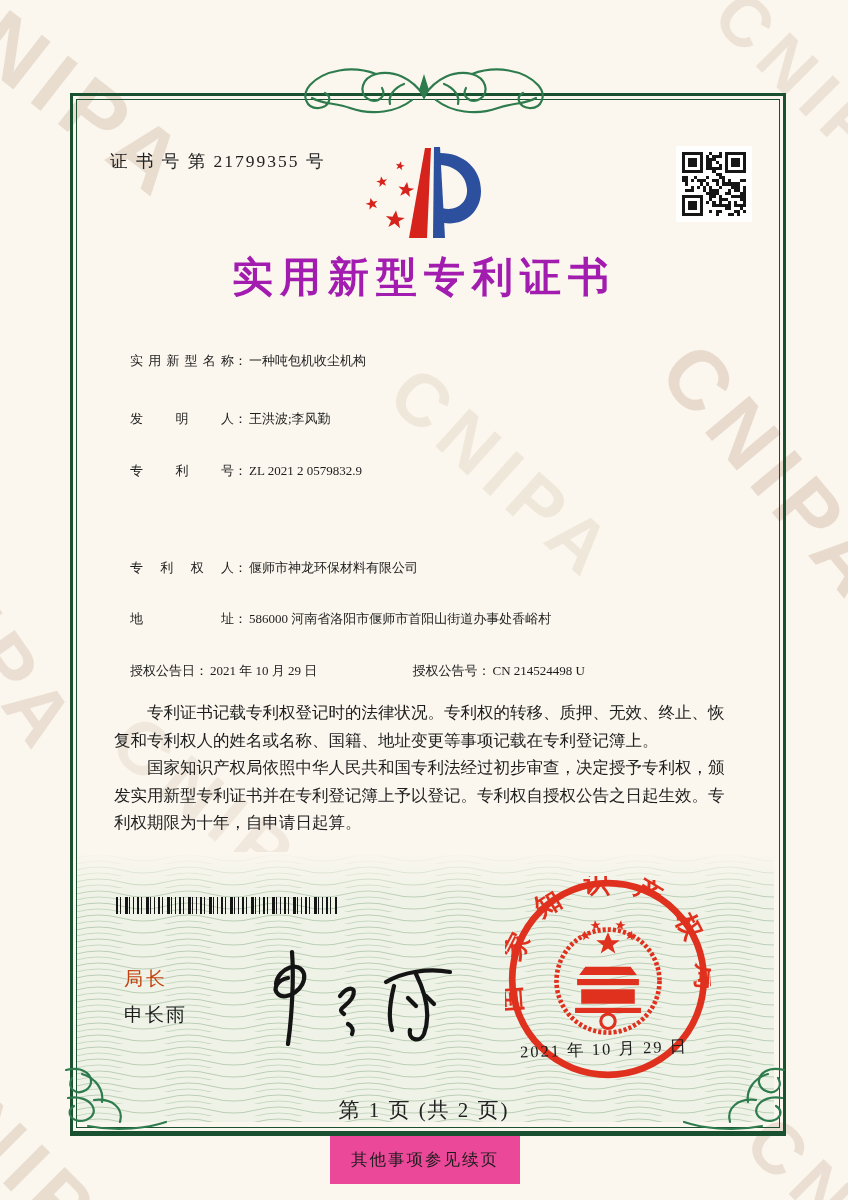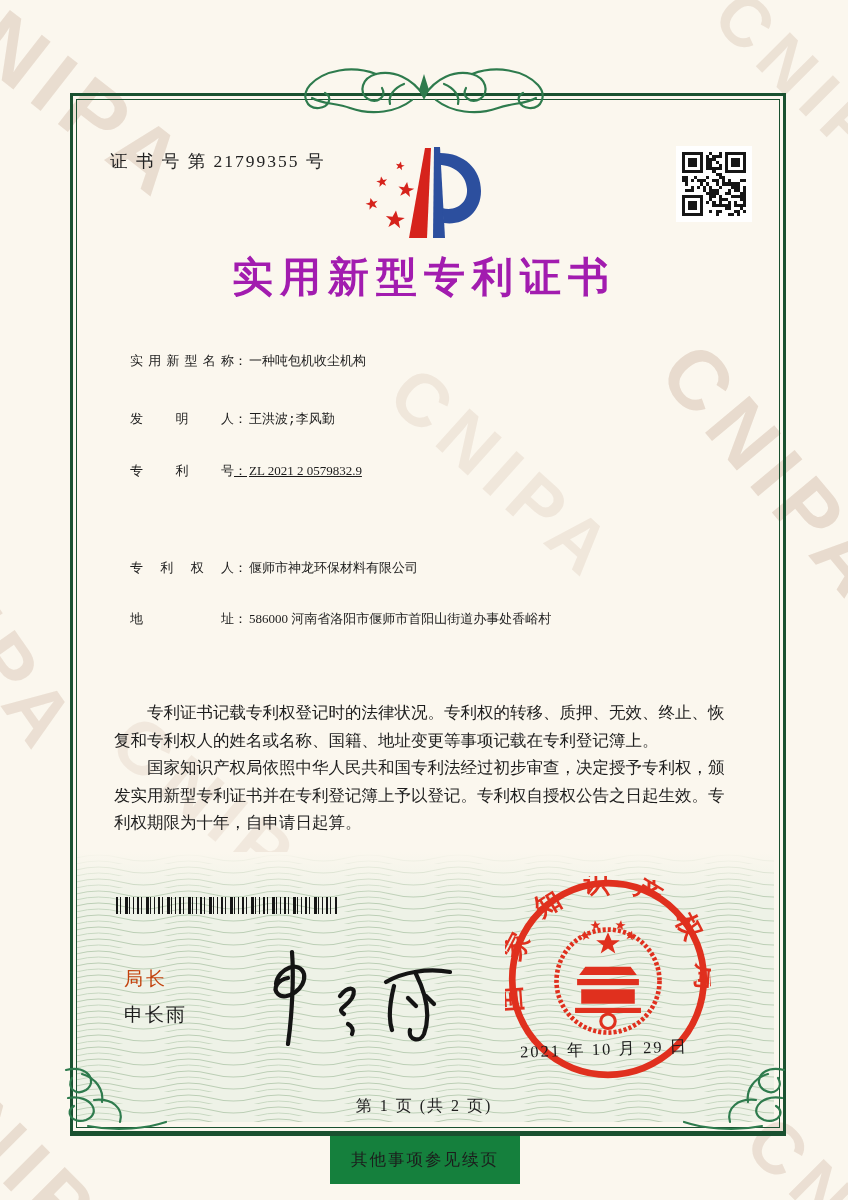--- a/index.html
+++ b/index.html
@@ -52,22 +52,22 @@
   .sig-name{position:absolute;left:124px;top:1002px;font-size:19px;letter-spacing:2px;color:#1b1b1b;}
   .sig-script{position:absolute;left:248px;top:946px;}
 
   
   .seal{position:absolute;left:505px;top:876px;}
   .seal-date{position:absolute;left:520px;top:1038px;width:200px;font-size:16.5px;
              letter-spacing:2px;color:#1c1c1c;transform:rotate(-2deg);white-space:nowrap;}
 
   
   .page-info{position:absolute;left:0;right:0;top:1096px;text-align:center;
-             font-size:16px;letter-spacing:2px;color:#222;}
-  .cont-note{position:absolute;left:330px;top:1136px;width:190px;height:48px;background:#15803d;
+             font-size:21px;letter-spacing:2px;color:#222;}
+  .cont-note{position:absolute;left:330px;top:1136px;width:190px;height:48px;background:#ec4899;
              text-align:center;line-height:48px;font-size:16.5px;letter-spacing:2px;color:#1c1c1c;}
 
   .orn{position:absolute;}
 </style>
 </head>
 <body>
 
 <div class="page">
 
   <div class="wm" style="left:-40px;top:-55px;font-size:88px;transform:rotate(38deg);">CNIPA</div>
@@ -170,33 +170,37 @@
       </g>
     <path d="M9 0h1v1h-1zM12 0h1v1h-1zM8 1h1v1h-1zM10 1h1v1h-1zM11 1h1v1h-1zM12 1h1v1h-1zM8 2h1v1h-1zM9 2h1v1h-1zM10 2h1v1h-1zM8 3h1v1h-1zM9 3h1v1h-1zM11 3h1v1h-1zM8 4h1v1h-1zM9 4h1v1h-1zM12 4h1v1h-1zM8 5h1v1h-1zM9 5h1v1h-1zM10 5h1v1h-1zM11 5h1v1h-1zM12 5h1v1h-1zM10 6h1v1h-1zM11 7h1v1h-1zM12 7h1v1h-1zM0 8h1v1h-1zM1 8h1v1h-1zM4 8h1v1h-1zM8 8h1v1h-1zM12 8h1v1h-1zM13 8h1v1h-1zM0 9h1v1h-1zM1 9h1v1h-1zM3 9h1v1h-1zM5 9h1v1h-1zM6 9h1v1h-1zM7 9h1v1h-1zM10 9h1v1h-1zM11 9h1v1h-1zM13 9h1v1h-1zM15 9h1v1h-1zM19 9h1v1h-1zM20 9h1v1h-1zM1 10h1v1h-1zM6 10h1v1h-1zM8 10h1v1h-1zM11 10h1v1h-1zM13 10h1v1h-1zM14 10h1v1h-1zM15 10h1v1h-1zM16 10h1v1h-1zM17 10h1v1h-1zM18 10h1v1h-1zM3 11h1v1h-1zM5 11h1v1h-1zM7 11h1v1h-1zM9 11h1v1h-1zM12 11h1v1h-1zM16 11h1v1h-1zM17 11h1v1h-1zM18 11h1v1h-1zM20 11h1v1h-1zM1 12h1v1h-1zM2 12h1v1h-1zM3 12h1v1h-1zM7 12h1v1h-1zM9 12h1v1h-1zM10 12h1v1h-1zM11 12h1v1h-1zM15 12h1v1h-1zM17 12h1v1h-1zM18 12h1v1h-1zM20 12h1v1h-1zM8 13h1v1h-1zM9 13h1v1h-1zM10 13h1v1h-1zM11 13h1v1h-1zM14 13h1v1h-1zM15 13h1v1h-1zM19 13h1v1h-1zM20 13h1v1h-1zM9 14h1v1h-1zM10 14h1v1h-1zM12 14h1v1h-1zM16 14h1v1h-1zM17 14h1v1h-1zM18 14h1v1h-1zM19 14h1v1h-1zM20 14h1v1h-1zM9 15h1v1h-1zM12 15h1v1h-1zM13 15h1v1h-1zM14 15h1v1h-1zM19 15h1v1h-1zM20 15h1v1h-1zM8 16h1v1h-1zM10 16h1v1h-1zM12 16h1v1h-1zM15 16h1v1h-1zM17 16h1v1h-1zM20 16h1v1h-1zM10 17h1v1h-1zM11 17h1v1h-1zM12 17h1v1h-1zM13 17h1v1h-1zM14 17h1v1h-1zM15 17h1v1h-1zM17 17h1v1h-1zM18 17h1v1h-1zM19 17h1v1h-1zM20 17h1v1h-1zM14 18h1v1h-1zM15 18h1v1h-1zM19 18h1v1h-1zM9 19h1v1h-1zM11 19h1v1h-1zM12 19h1v1h-1zM17 19h1v1h-1zM18 19h1v1h-1zM20 19h1v1h-1zM11 20h1v1h-1zM15 20h1v1h-1zM16 20h1v1h-1zM18 20h1v1h-1z" fill="#161616"></path>
       </svg>
   </div>
 
   <div class="title">实用新型专利证书</div>
 
   <div class="row" style="top:352px;">
     <span class="lbl">实用新型名称</span><span>：</span><span class="val">一种吨包机收尘机构</span>
   </div>
-  <div class="row" style="top:410px;font-family:Liberation Mono, monospace;">
+  <div class="row" style="top:410px;">
     <span class="lbl">发明人</span><span>：</span><span class="val">王洪波;李风勤</span>
   </div>
-  <div class="row" style="top:462px;text-decoration:underline;">
+  <div class="row" style="top:462px;">
     <span class="lbl">专利号</span><span>：</span><span class="val">ZL 2021 2 0579832.9</span>
   </div>
   <div class="row" style="top:559px;">
     <span class="lbl">专利权人</span><span>：</span><span class="val">偃师市神龙环保材料有限公司</span>
   </div>
   <div class="row" style="top:610px;">
     <span class="lbl">地址</span><span>：</span><span class="val">586000 河南省洛阳市偃师市首阳山街道办事处香峪村</span>
   </div>
 
+  <div class="row" style="top:662px;">
+    <span>授权公告日</span><span>：</span><span class="val">2021 年 10 月 29 日</span>
+    <span class="grant2">授权公告号</span><span>：</span><span class="val">CN 214524498 U</span>
+  </div>
 
   <div class="body-text">
     <p>专利证书记载专利权登记时的法律状况。专利权的转移、质押、无效、终止、恢复和专利权人的姓名或名称、国籍、地址变更等事项记载在专利登记簿上。</p>
     <p>国家知识产权局依照中华人民共和国专利法经过初步审查，决定授予专利权，颁发实用新型专利证书并在专利登记簿上予以登记。专利权自授权公告之日起生效。专利权期限为十年，自申请日起算。</p>
   </div>
 
   <div class="barcode"></div>
 
   <div class="sig-title">局长</div>
   <div class="sig-name">申长雨</div>

